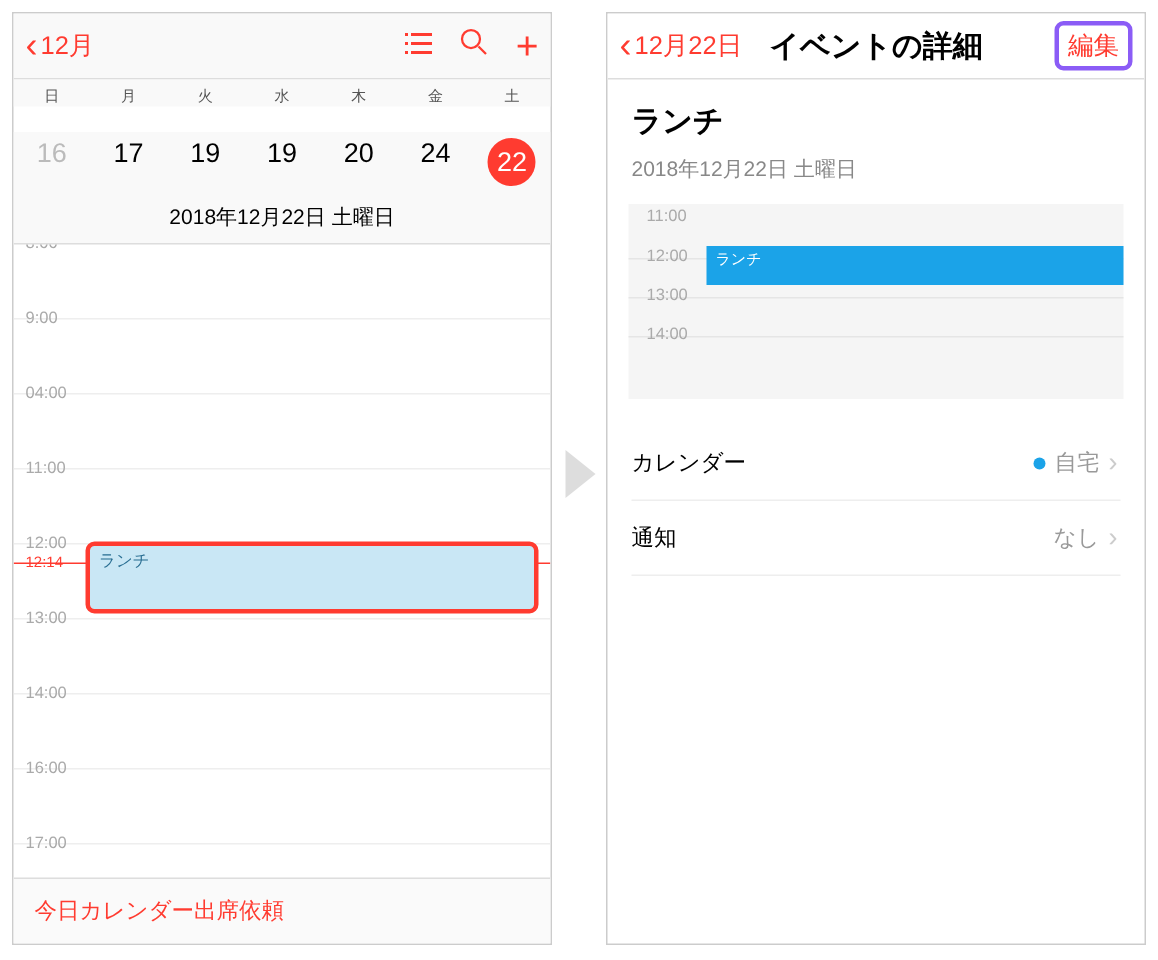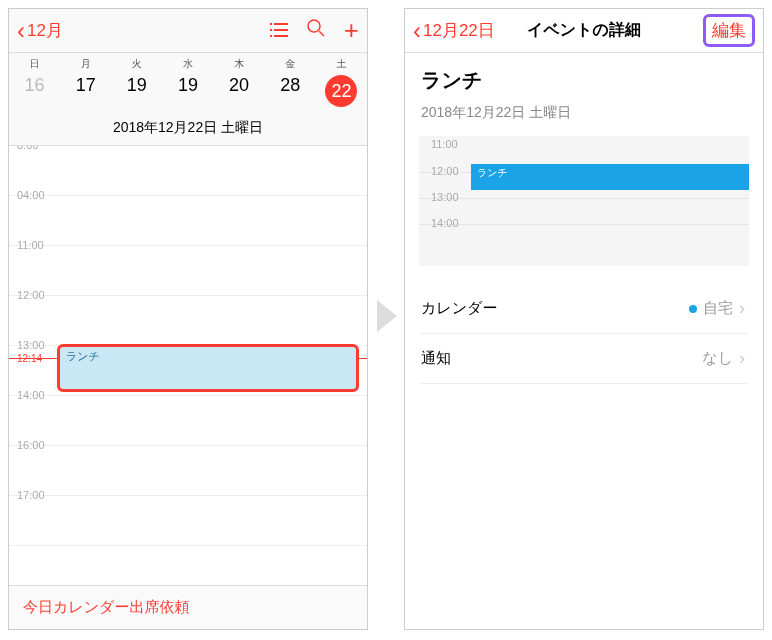--- a/index.html
+++ b/index.html
@@ -5,28 +5,28 @@
 * { box-sizing: border-box; margin: 0; padding: 0; }
 body { font-family: -apple-system, "Helvetica Neue", sans-serif; background: #fff; width: 772px; height: 640px; position: relative; }
 .phone { position: absolute; width: 360px; height: 622px; border: 1px solid #ccc; background: #fff; overflow: hidden; }
 .phone-left { left: 8px; top: 8px; }
 .phone-right { left: 404px; top: 8px; }
 .arrow-mid { position: absolute; left: 377px; top: 300px; width: 0; height: 0; border-top: 16px solid transparent; border-bottom: 16px solid transparent; border-left: 20px solid #ddd; }
 
 .nav { height: 44px; display: flex; align-items: center; justify-content: space-between; padding: 0 8px; border-bottom: 1px solid #ddd; background: #f9f9f9; }
 .nav-back { display: flex; align-items: center; color: #ff3b30; font-size: 17px; cursor: pointer; }
 .chev { font-size: 24px; line-height: 1; margin-right: 2px; font-weight: 300; }
-.nav-title { position: absolute; left: 0; right: 0; text-align: center; font-size: 16px; font-weight: 600; pointer-events: none; }
+.nav-title { position: absolute; left: 0; right: 0; text-align: center; font-size: 20px; font-weight: 600; pointer-events: none; }
 .nav-actions { display: flex; gap: 18px; align-items: center; }
 .icon-btn { color: #ff3b30; font-size: 20px; cursor: pointer; }
 .edit-btn { color: #ff3b30; font-size: 17px; cursor: pointer; border: 3px solid #8b5cf6; border-radius: 6px; padding: 2px 6px; }
 
 .week-header { display: flex; background: #f9f9f9; padding: 4px 0 0; }
 .week-header .wd { flex: 1; text-align: center; font-size: 10px; color: #555; }
-.week-dates { display: flex; background: #f9f9f9; padding: 4px 0 6px; }
+.week-dates { display: flex; background: #f9f9f9; padding: 4px 0 6px; margin-top: 17px; }
 .week-dates .dt { flex: 1; text-align: center; font-size: 18px; color: #000; position: relative; }
 .week-dates .dt.muted { color: #bbb; }
 .week-dates .dt.sel span { display: inline-block; width: 32px; height: 32px; line-height: 32px; border-radius: 50%; background: #ff3b30; color: #ffffff; }
 .date-label { text-align: center; font-size: 14px; padding: 6px 0 8px; border-bottom: 1px solid #ddd; background: #f9f9f9; }
 
 .day-scroll { position: relative; height: 460px; overflow: hidden; }
 .hour-row { height: 50px; border-bottom: 1px solid #eee; position: relative; }
 .hour-label { position: absolute; left: 8px; top: -7px; font-size: 11px; color: #aaa; }
 .now-line { position: absolute; left: 0; right: 0; border-top: 1px solid #ff3b30; }
 .now-label { position: absolute; left: 8px; font-size: 10px; color: #ff3b30; transform: translateY(-6px); }
@@ -84,27 +84,30 @@
     <div class="wd">木</div>
     <div class="wd">金</div>
     <div class="wd">土</div>
   </div>
   <div class="week-dates">
     <div class="dt muted"><span>16</span></div>
     <div class="dt"><span>17</span></div>
     <div class="dt"><span>19</span></div>
     <div class="dt"><span>19</span></div>
     <div class="dt"><span>20</span></div>
-    <div class="dt"><span>28</span></div>
+    <div class="dt"><span>24</span></div>
     <div class="dt sel"><span>22</span></div>
   </div>
   <div class="date-label">2018年12月22日 土曜日</div>
   <div class="day-scroll">
     <div class="hour-row">
         <div class="hour-label">8:00</div>
+      </div>
+    <div class="hour-row">
+        <div class="hour-label">9:00</div>
       </div>
     <div class="hour-row">
         <div class="hour-label">04:00</div>
       </div>
     <div class="hour-row">
         <div class="hour-label">11:00</div>
       </div>
     <div class="hour-row">
         <div class="hour-label">12:00</div>
       </div>

